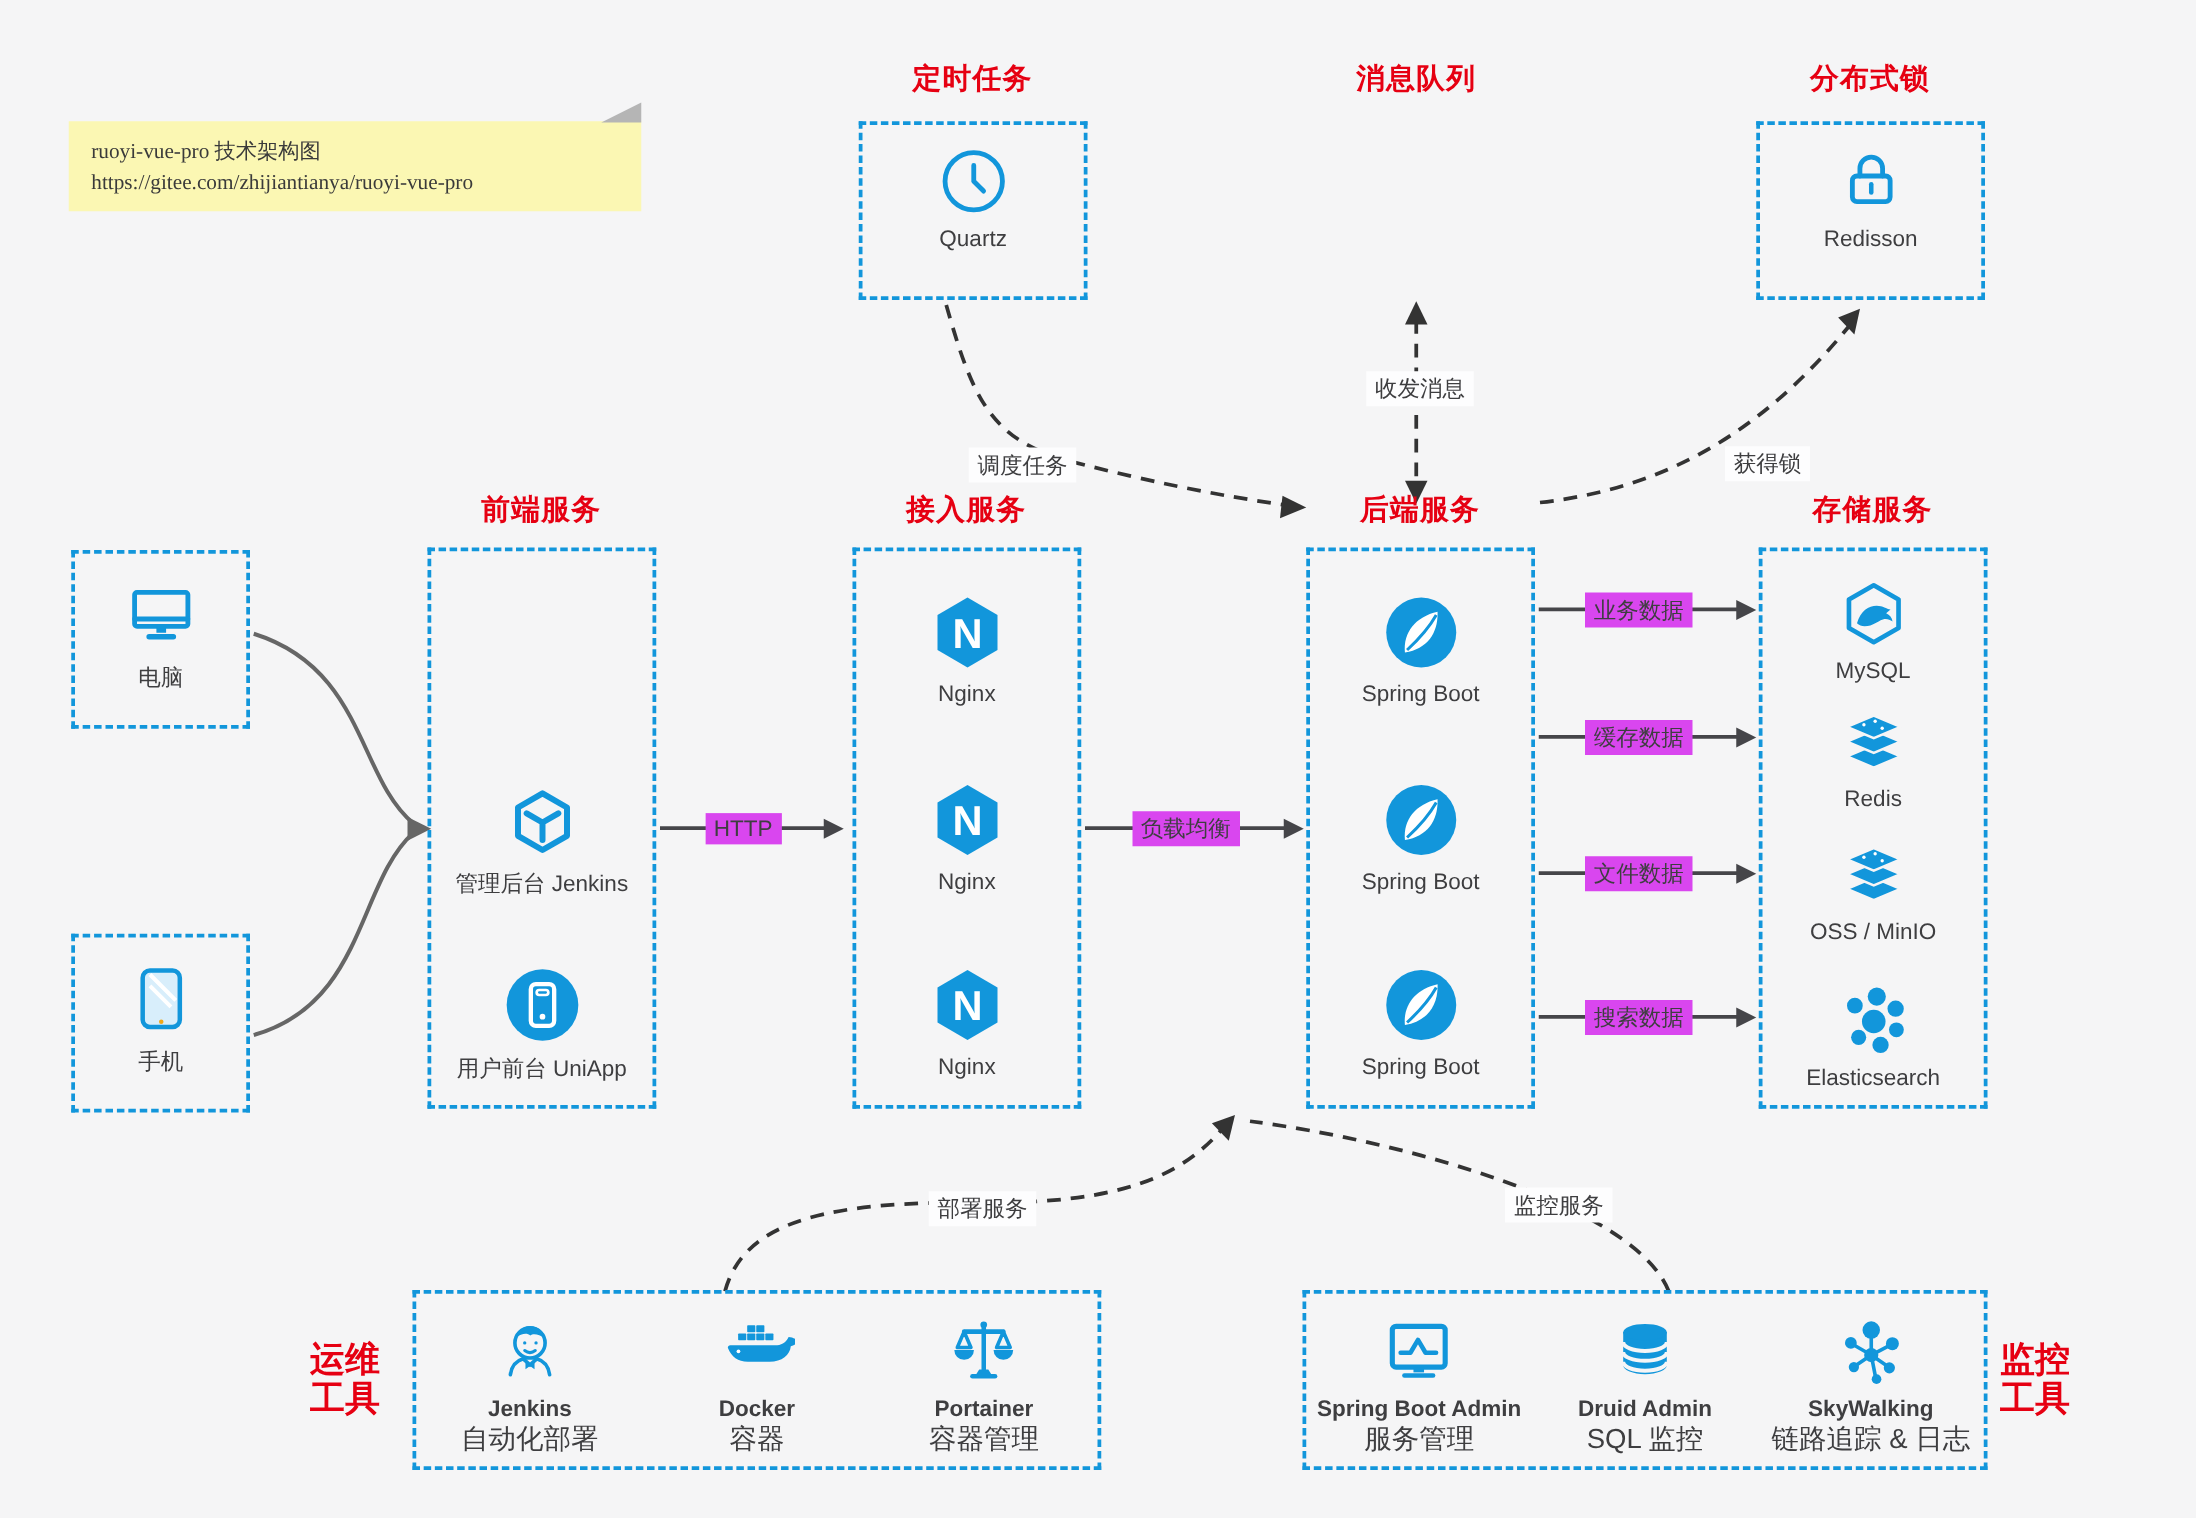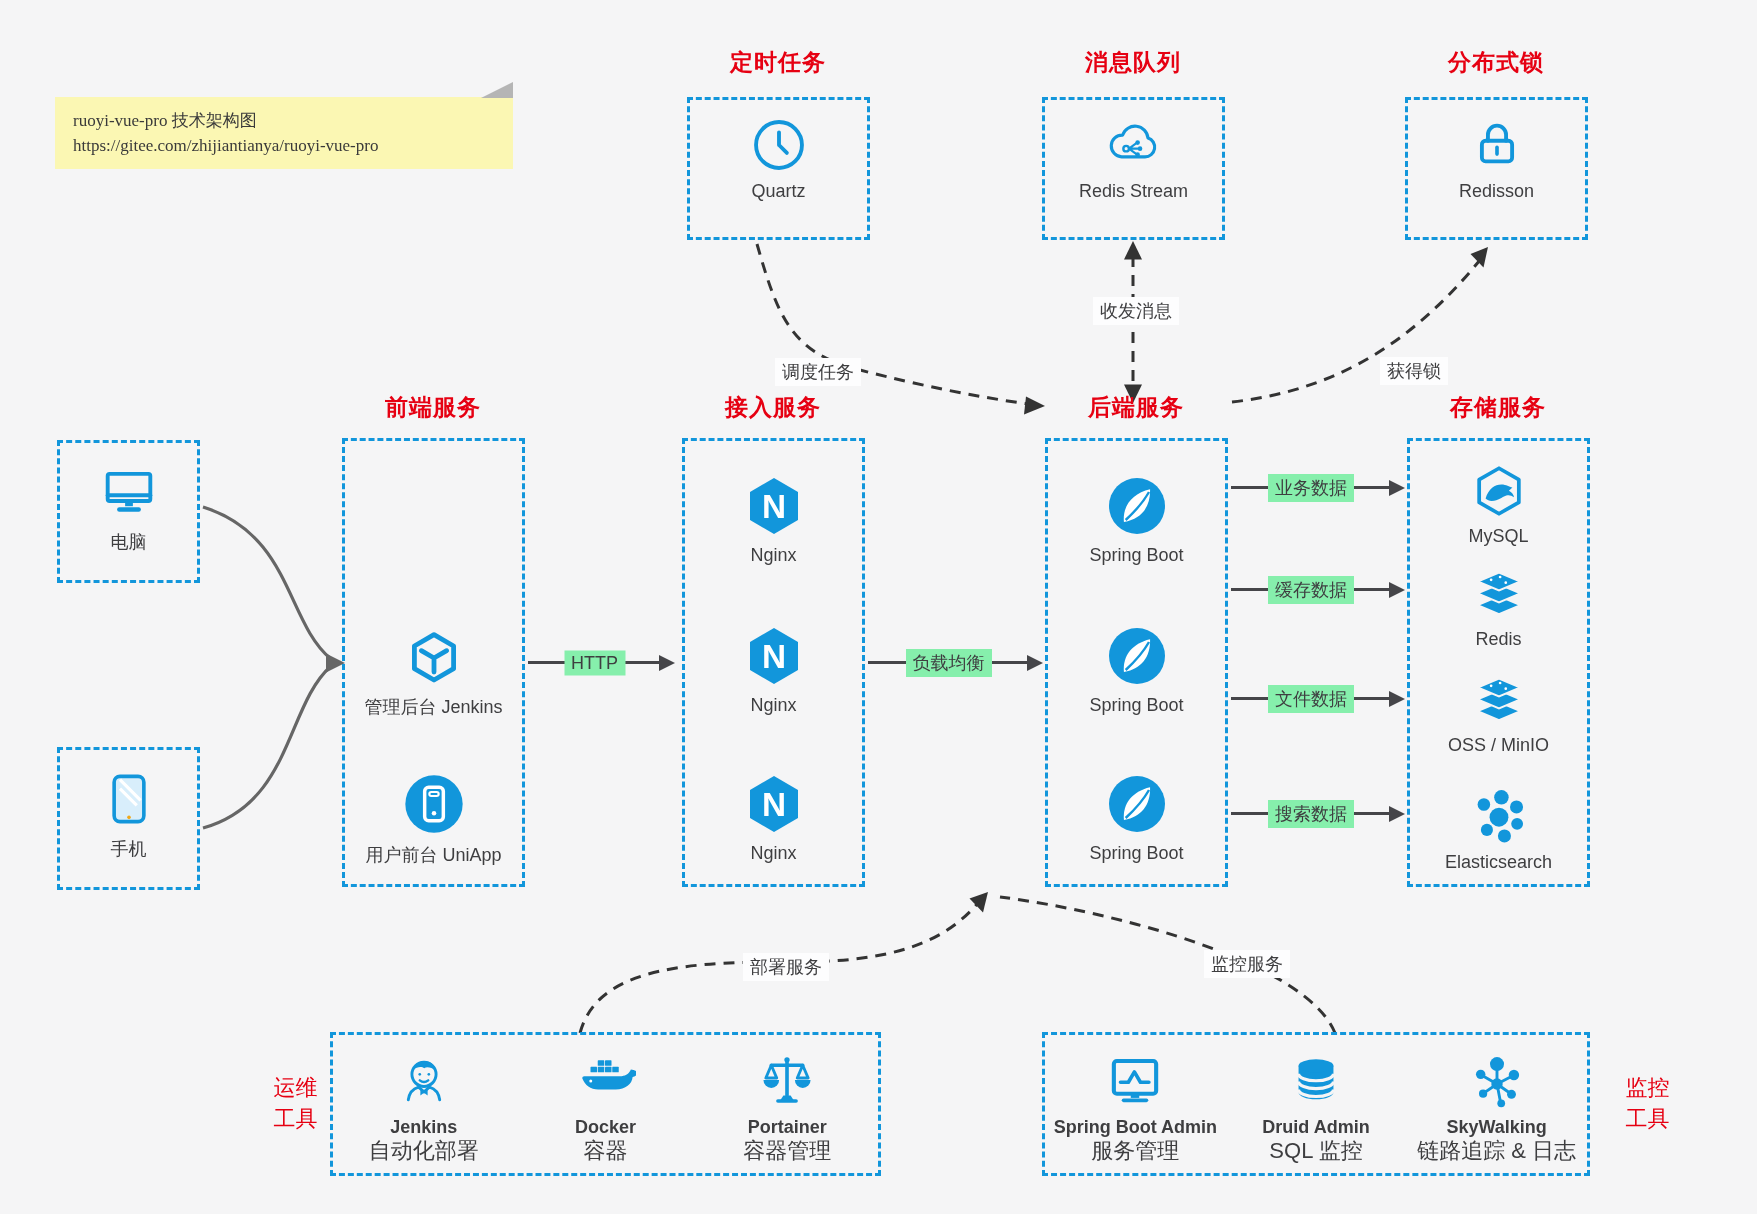--- a/index.html
+++ b/index.html
@@ -7,35 +7,35 @@
           font-family:"Liberation Sans","DejaVu Sans",sans-serif;color:#3e3e40;}
   svg.overlay{position:absolute;left:0;top:0;pointer-events:none;}
   .dcurve{fill:none;stroke:#333;stroke-width:3;stroke-dasharray:11 8;}
   .ccurve{fill:none;stroke:#666;stroke-width:3.2;}
   .note{position:absolute;left:55px;top:97px;width:458px;height:72px;background:#fbf7b3;
         padding:11px 0 0 18px;box-sizing:border-box;font-size:17px;line-height:25px;color:#3a3a3a;font-family:Liberation Serif, serif;}
   .note .fold{position:absolute;right:0;top:-15px;width:0;height:0;
         border-left:32px solid transparent;border-bottom:16px solid #b5b5b5;}
   .gtitle{position:absolute;width:200px;text-align:center;color:#e60012;
         font-weight:bold;font-size:23px;letter-spacing:1px;white-space:nowrap;}
-  .side-lbl{position:absolute;width:95px;text-align:center;color:#e60012;
-        font-weight:normal;font-size:22px;line-height:31px;}
+  .side-lbl{position:absolute;width:95px;color:#e60012;
+        font-weight:bold;font-size:28px;line-height:31px;}
   .dbox{position:absolute;border:3px dashed #1296db;box-sizing:border-box;}
   .itm{position:absolute;left:0;right:0;text-align:center;}
   .itm .ic{display:flex;justify-content:center;align-items:center;}
   .itm .lbl{display:block;margin-top:7px;font-size:18px;color:#3e3e40;white-space:nowrap;}
   .brow{display:flex;width:100%;height:100%;}
   .bcell{flex:1;display:flex;flex-direction:column;align-items:center;padding-top:15px;box-sizing:border-box;}
   .bcell .ic{height:62px;display:flex;align-items:center;justify-content:center;}
   .bname{font-size:18px;line-height:24px;margin-top:3px;white-space:nowrap;font-weight:bold;}
   .bdesc{font-size:22px;line-height:23px;white-space:nowrap;}
   .arrow{position:absolute;height:3px;background:#454549;}
   .arrow::after{content:"";position:absolute;right:-14px;top:50%;transform:translateY(-50%);
         width:0;height:0;border-left:16px solid #454549;border-top:8px solid transparent;border-bottom:8px solid transparent;}
-  .alabel{position:absolute;left:50%;top:50%;transform:translate(-50%,-50%);background:#86efac;
+  .alabel{position:absolute;left:50%;top:50%;transform:translate(-50%,-50%);background:#d946ef;
         padding:2px 7px;font-size:18px;color:#3e3e40;white-space:nowrap;}
   .edge-lbl{position:absolute;transform:translate(-50%,-50%);background:#fdfdfe;
         padding:2px 7px;font-size:18px;color:#3e3e40;white-space:nowrap;}
 </style>
 </head>
 <body>
 
 <div class="canvas">
 
   <svg width="0" height="0" style="position:absolute" aria-hidden="true">
@@ -90,35 +90,20 @@
     <div class="itm" style="top:16px">
       <span class="ic">
         <svg width="58" height="58" viewBox="0 0 48 48" fill="none" stroke="#1296db" stroke-width="3.2" stroke-linecap="round">
           <circle cx="24" cy="24" r="19"></circle>
             <path d="M24 24 L24 13.5 M24 24 L30.5 30.5"></path>
         </svg>
         </span>
       <span class="lbl">Quartz</span>
     </div>
   </div>
-  <div class="dbox" style="left:1042px;top:97px;width:183px;height:143px">
-    <div class="itm" style="top:16px">
-      <span class="ic">
-        <svg width="58" height="58" viewBox="0 0 48 48">
-          <path d="M13.8 33.8 H33 a8 8 0 0 0 2.6-15.6 a10.8 10.8 0 0 0-21-2.4 A7.4 7.4 0 0 0 13.8 33.8 Z" fill="none" stroke="#1296db" stroke-width="2.6" stroke-linejoin="round"></path>
-          <circle cx="17.5" cy="27" r="2.3" fill="none" stroke="#1296db" stroke-width="2"></circle>
-          <path d="M19.8 27 L26 22.5 M19.8 27 L27.5 27 M19.8 27 L26 31.5" stroke="#1296db" stroke-width="1.8"></path>
-          <circle cx="27" cy="22" r="1.9" fill="#1296db"></circle>
-            <circle cx="29" cy="27" r="1.9" fill="#1296db"></circle>
-            <circle cx="27" cy="32" r="1.9" fill="#1296db"></circle>
-        </svg>
-        </span>
-      <span class="lbl">Redis Stream</span>
-    </div>
-  </div>
   <div class="dbox" style="left:1405px;top:97px;width:183px;height:143px">
     <div class="itm" style="top:16px">
       <span class="ic">
         <svg width="58" height="58" viewBox="0 0 48 48" fill="none" stroke="#1296db" stroke-width="3.2" stroke-linecap="round" stroke-linejoin="round">
           <path d="M16.5 20.5 V15.5 a7.5 7.5 0 0 1 15 0 V20.5"></path>
           <rect x="11.5" y="20.5" width="25" height="17" rx="3"></rect>
           <path d="M24 26 v5.5" stroke-width="3"></path>
         </svg>
         </span>
       <span class="lbl">Redisson</span>

